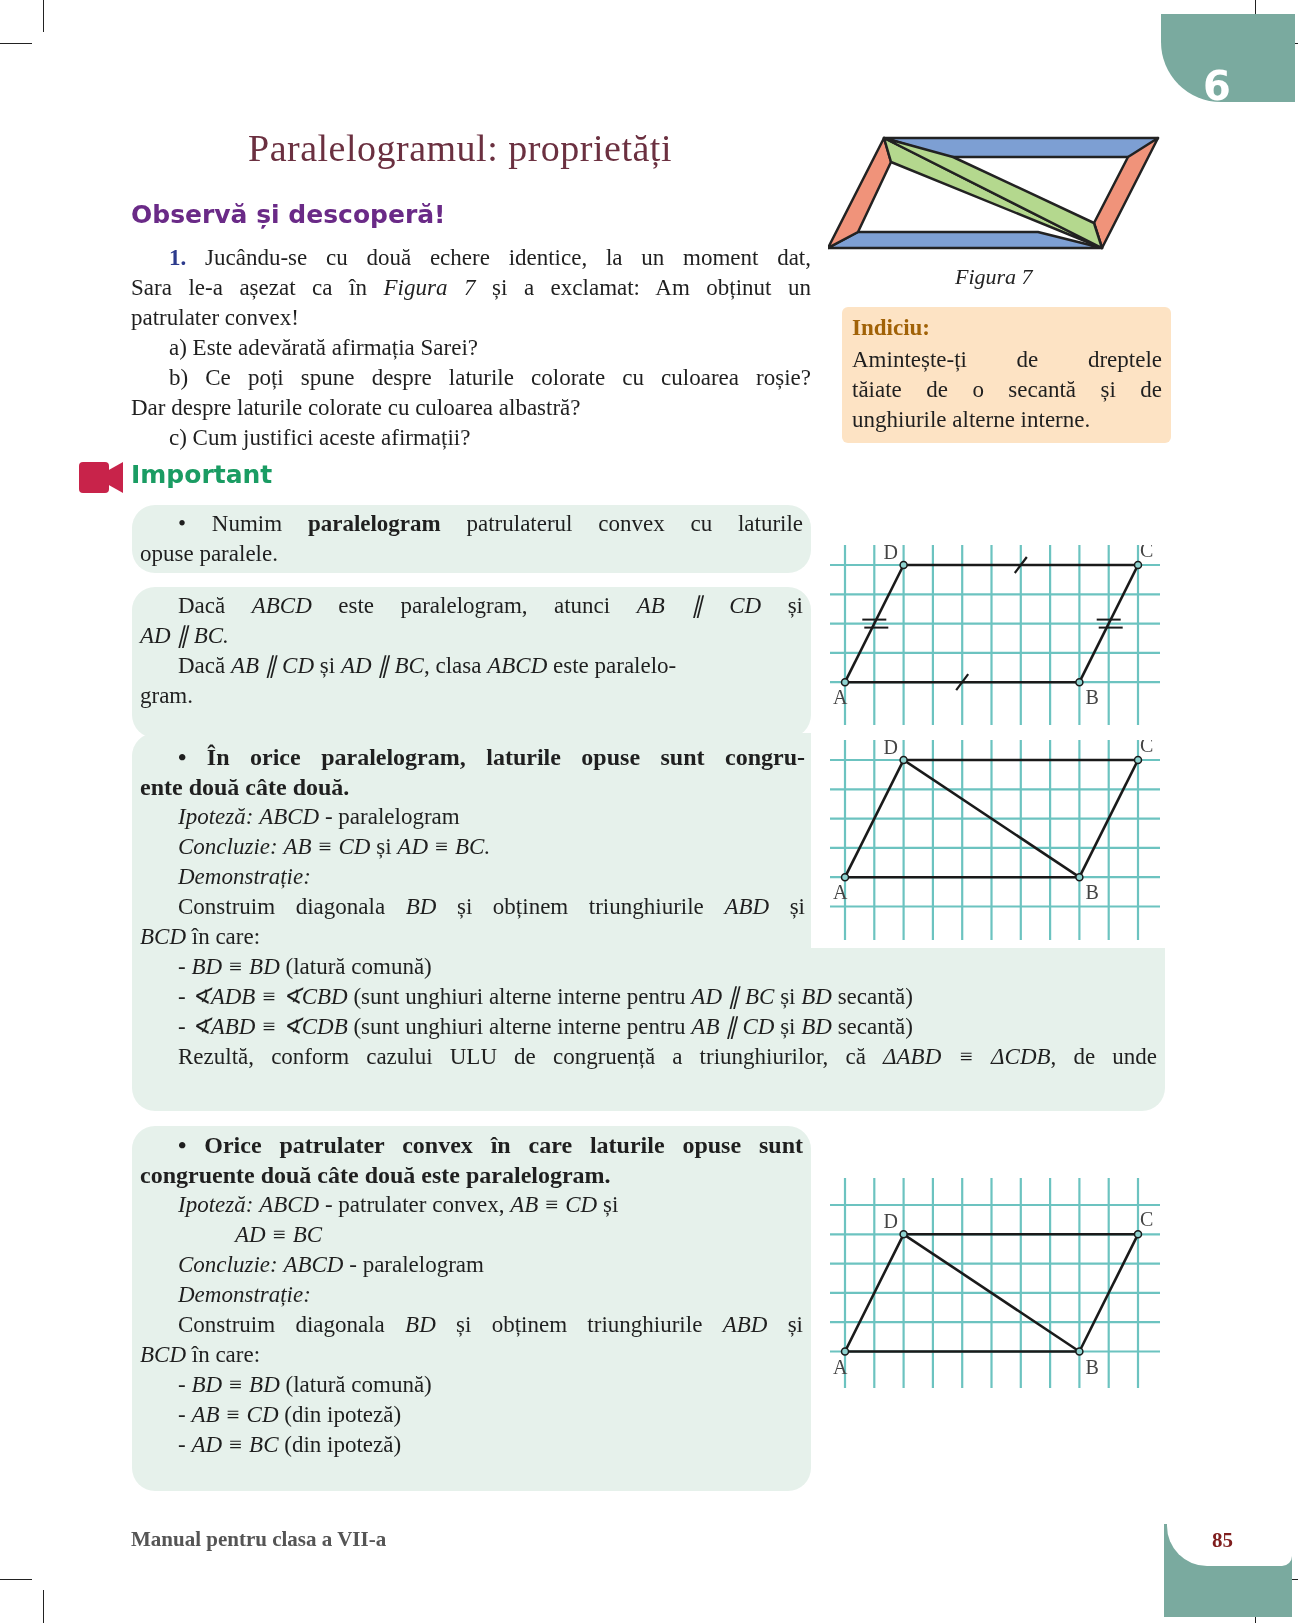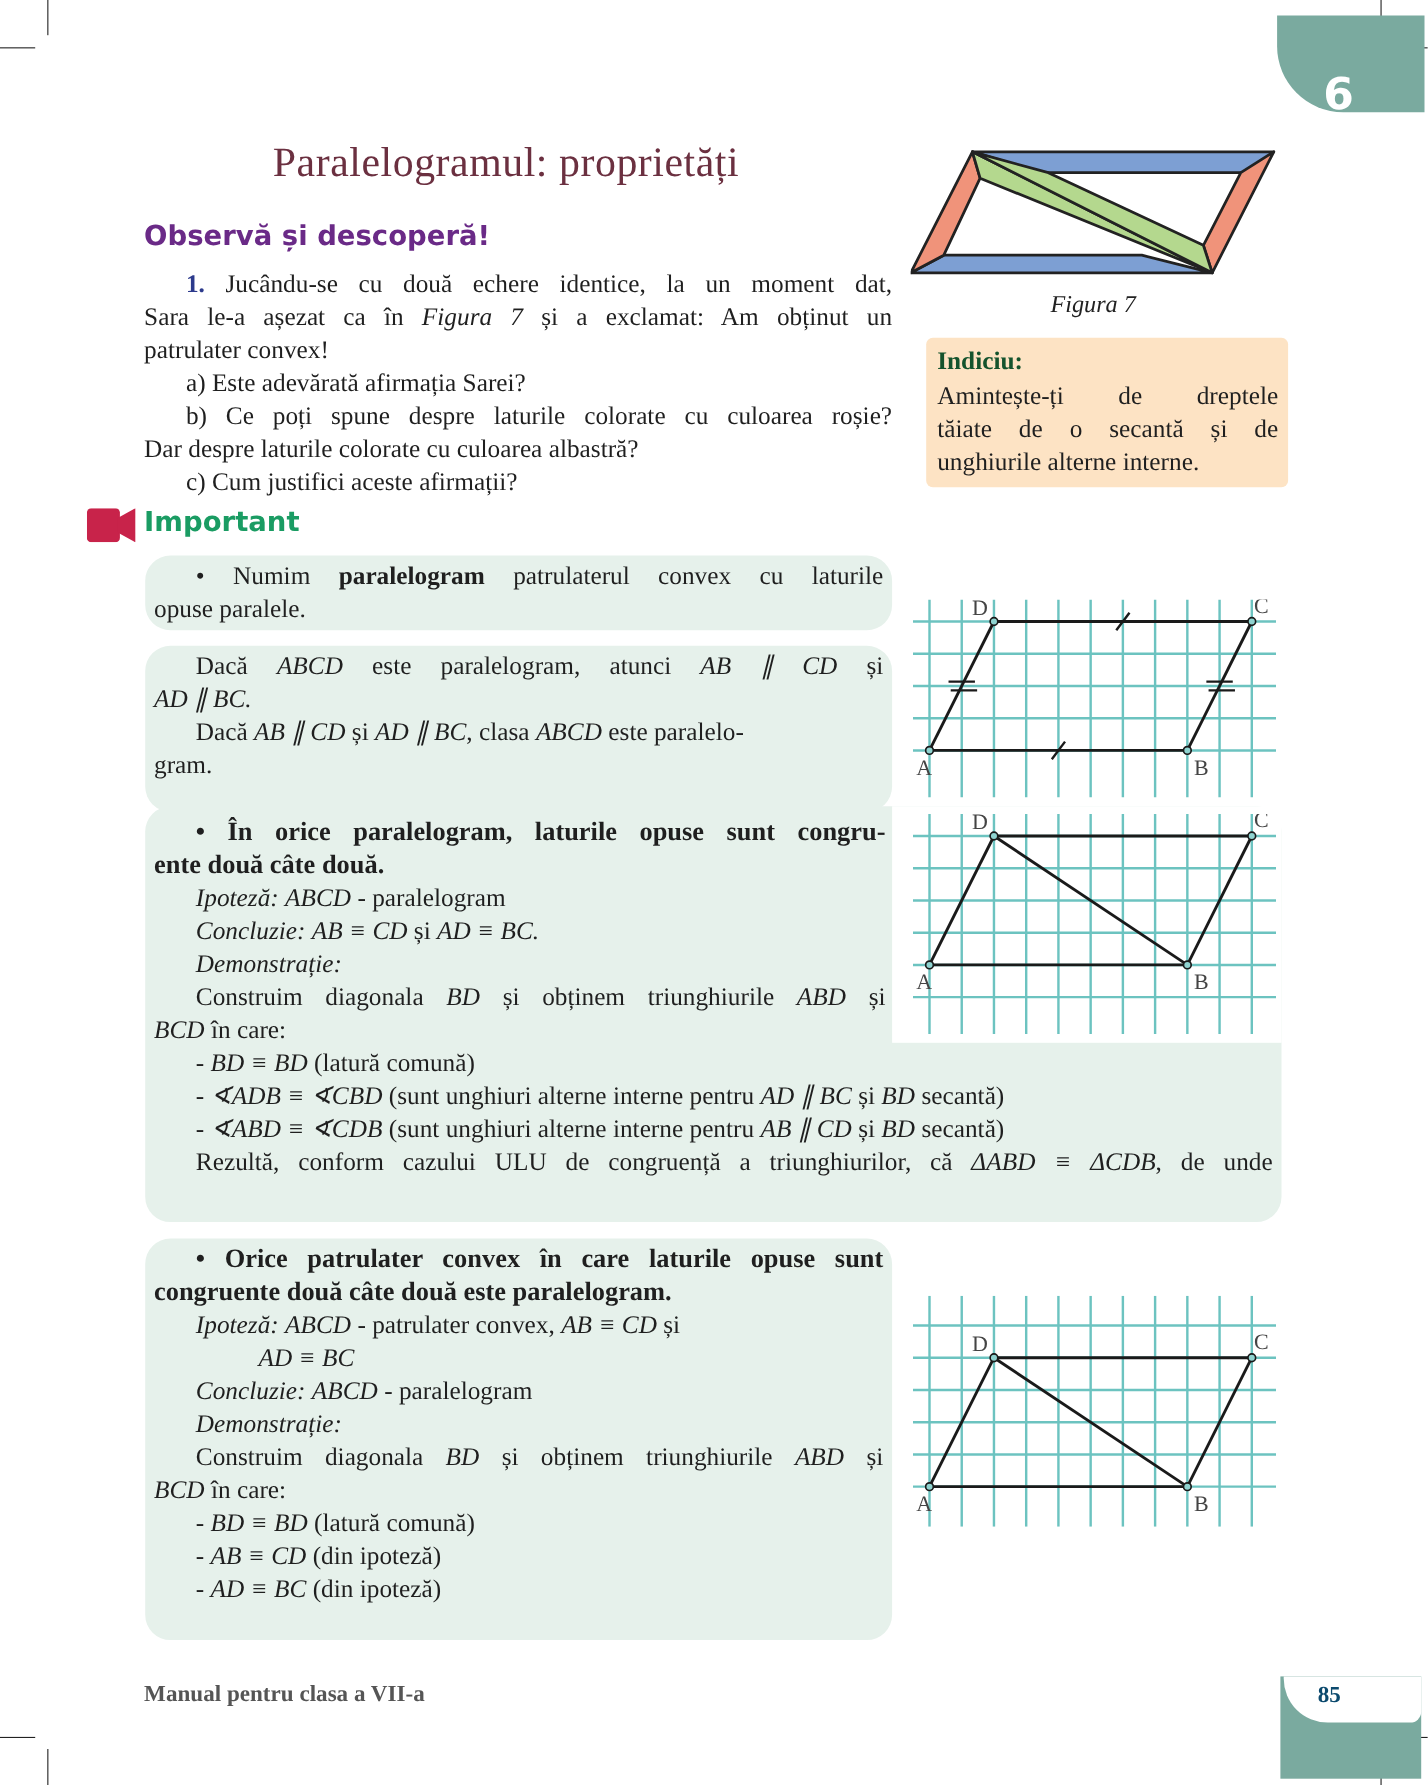--- a/index.html
+++ b/index.html
@@ -63,21 +63,21 @@
     <polygon points="0,118 274,118 210,102 30,102" fill="#7d9fd3"></polygon>
     <polygon points="56,8 63,32 30,102 0,118" fill="#f0937a"></polygon>
     <polygon points="330,8 274,118 266,93 300,27" fill="#f0937a"></polygon>
     <polygon points="56,8 274,118 63,32" fill="#b4d88e"></polygon>
     <polygon points="56,8 274,118 266,93 125,27" fill="#b4d88e"></polygon>
   </g>
 </svg>
 <div class="abs serif i" style="left:955px;top:264px;font-size:22px;">Figura 7</div>
 
 <div class="abs" style="left:842px;top:307px;width:329px;height:136px;background:#fde3c4;border-radius:6px;">
-  <div class="serif b" style="position:absolute;left:10px;top:8px;font-size:23px;color:#14532d;">Indiciu:</div>
+  <div class="serif b" style="position:absolute;left:10px;top:8px;font-size:23px;color:#a16207;">Indiciu:</div>
   <div class="txt" style="position:absolute;left:10px;top:38px;width:310px;">
     <div class="line just">Amintește-ți de dreptele</div>
     <div class="line just">tăiate de o secantă și de</div>
     <div class="line">unghiurile alterne interne.</div>
   </div>
 </div>
 
 <div class="abs" style="left:79px;top:462px;width:46px;height:31px;">
   <svg width="46" height="31" viewBox="0 0 46 31">
     <rect x="0" y="0" width="30" height="31" rx="4" fill="#c8234a"></rect>
@@ -285,14 +285,14 @@
     <circle cx="73.6" cy="56.3" r="3.5" fill="#8fd3d0" stroke="#1a1a1a" stroke-width="1.5"></circle>
     <text x="3" y="195.5" font-size="20" fill="#444" font-family="Liberation Serif, serif">A</text>
     <text x="255.4" y="195.5" font-size="20" fill="#444" font-family="Liberation Serif, serif">B</text>
     <text x="310" y="48.3" font-size="20" fill="#444" font-family="Liberation Serif, serif">C</text>
     <text x="53.599999999999994" y="50.3" font-size="20" fill="#444" font-family="Liberation Serif, serif">D</text>
   </svg>
 
 <div class="abs serif" style="left:131px;top:1527px;font-size:21px;font-weight:bold;color:#555;">Manual pentru clasa a VII-a</div>
 <div class="abs" style="left:1164px;top:1524px;width:128px;height:93px;background:#7aaa9f;">
   <div style="position:absolute;left:3px;top:0;width:125px;height:42px;background:#fff;border-radius:0 0 10px 40px;"></div>
-  <span class="serif b" style="position:absolute;left:34px;top:4px;font-size:21px;color:#0c4a6e;">85</span>
+  <span class="serif b" style="position:absolute;left:48px;top:4px;font-size:21px;color:#7f1d1d;">85</span>
 </div>
 
 </body></html>

